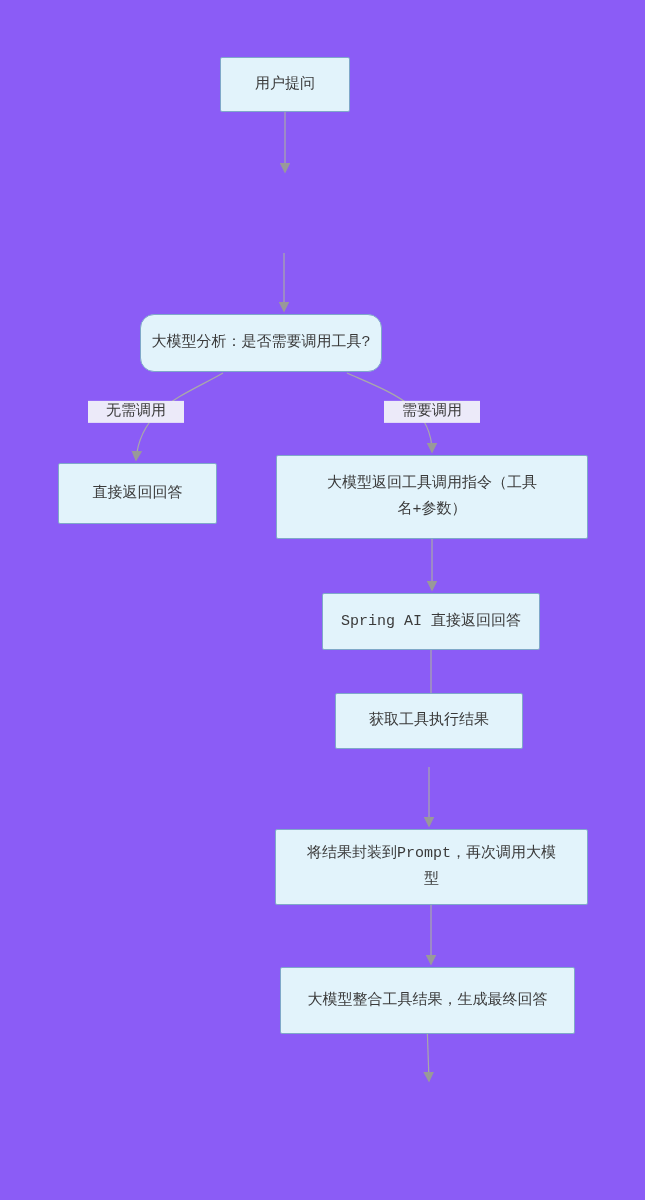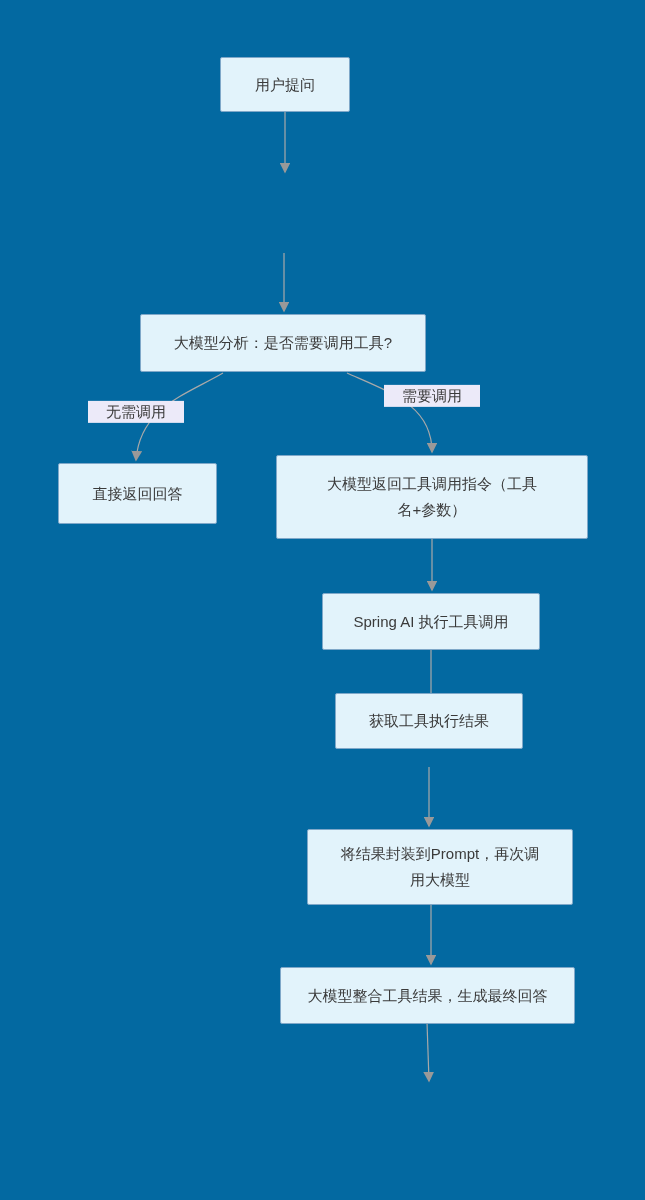--- a/index.html
+++ b/index.html
@@ -1,21 +1,21 @@
 <!DOCTYPE html>
 <html><head>
 <meta charset="utf-8">
 <style>
   html, body { margin: 0; padding: 0; background: #ffffff; }
   .canvas {
     position: relative;
     width: 645px;
     height: 1200px;
-    background: #0369a1;
-    font-family: Liberation Sans, sans-serif;
+    background: #8b5cf6;
+    font-family: Liberation Mono, monospace;
     overflow: hidden;
   }
   .edges {
     position: absolute;
     left: 0; top: 0;
     width: 645px; height: 1200px;
     pointer-events: none;
   }
   .node {
     position: absolute;
@@ -65,50 +65,50 @@
       <path d="M431 905 L431 964" marker-end="url(#arrow)"></path>
       <path d="M427 1022 L429 1081" marker-end="url(#arrow)"></path>
     </g>
   </svg>
 
   <div class="node" style="left:220px; top:57px; width:130px; height:55px;">
     <span>用户提问</span>
   </div>
 
 
-  <div class="node" style="left:140px; top:314px; width:286px; height:58px;">
+  <div class="node" style="left:140px; top:314px; width:242px; height:58px;border-radius:14px;">
     <span>大模型分析：是否需要调用工具?</span>
   </div>
 
   <div class="edge-label" style="left:136px; top:412px;">
     <span>无需调用</span>
   </div>
 
-  <div class="edge-label" style="left:432px; top:396px;">
+  <div class="edge-label" style="left:432px; top:412px;">
     <span>需要调用</span>
   </div>
 
   <div class="node" style="left:58px; top:463px; width:159px; height:61px;">
     <span>直接返回回答</span>
   </div>
 
   <div class="node" style="left:276px; top:455px; width:312px; height:84px; padding:0 43px;">
     <span>大模型返回工具调用指令（工具名+参数）</span>
   </div>
 
   <div class="node" style="left:322px; top:593px; width:218px; height:57px;">
-    <span>Spring AI 执行工具调用</span>
+    <span>Spring AI 直接返回回答</span>
   </div>
 
   <div class="node" style="left:335px; top:693px; width:188px; height:56px;">
     <span>获取工具执行结果</span>
   </div>
 
-  <div class="node" style="left:275px; top:829px; width:266px; height:76px; padding:0 31px;margin-left:32px;">
+  <div class="node" style="left:275px; top:829px; width:313px; height:76px; padding:0 31px;">
     <span>将结果封装到Prompt，再次调用大模型</span>
   </div>
 
-  <div class="node" style="left:280px; top:967px; width:295px; height:57px;">
+  <div class="node" style="left:280px; top:967px; width:295px; height:67px;">
     <span>大模型整合工具结果，生成最终回答</span>
   </div>
 
 
 </div>
 
 </body></html>

